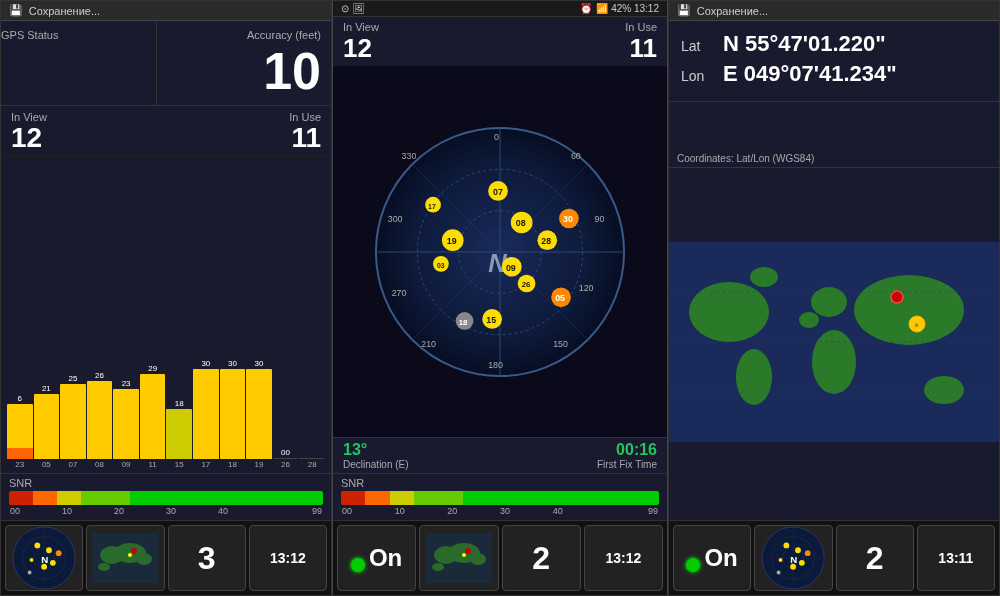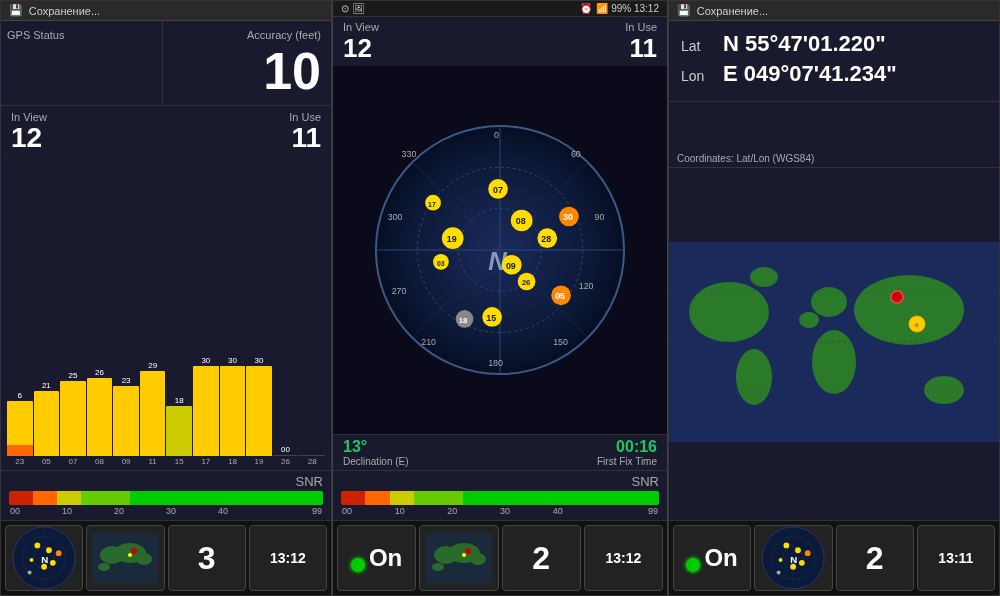--- a/index.html
+++ b/index.html
@@ -50,21 +50,21 @@
     }
 
     
     .gps-status-row {
       display: flex;
       flex-direction: row;
       border-bottom: 1px solid #333;
     }
     .gps-box {
       flex: 1;
-      padding: 8px 6px;
+      padding: 8px 0;
       border-right: 1px solid #333;
     }
     .accuracy-box {
       flex: 1;
       padding: 8px 10px;
       text-align: right;
     }
     .section-label {
       font-size: 11px;
       color: #aaa;
@@ -148,24 +148,23 @@
       color: #aaa;
       margin-top: 1px;
     }
 
     
     .snr-section {
       padding: 3px 8px 4px;
       border-top: 1px solid #333;
     }
     .snr-label {
-      font-size: 13px;
+      font-size: 11px;
       color: #aaa;
       margin-bottom: 2px;
-      text-align: right;
     }
     .snr-bar {
       height: 14px;
       width: 100%;
       display: flex;
       border-radius: 2px;
       overflow: hidden;
     }
     .snr-red { background: #cc2200; flex: 1; }
     .snr-orange { background: #ff6600; flex: 1; }
@@ -477,21 +476,21 @@
   </div>
 </div>
 
 <div class="panel panel-mid">
 
   <div class="mid-top-bar">
     <span>⊙ 🖼</span>
     <span>
       <span>⏰</span>
       <span>📶</span>
-      <span>99%</span>
+      <span>42%</span>
       <span>13:12</span>
     </span>
   </div>
 
   <div class="in-view-mid">
     <div class="in-view-block">
       <div class="lbl">In View</div>
       <div class="val">12</div>
     </div>
     <div class="in-view-block right">

